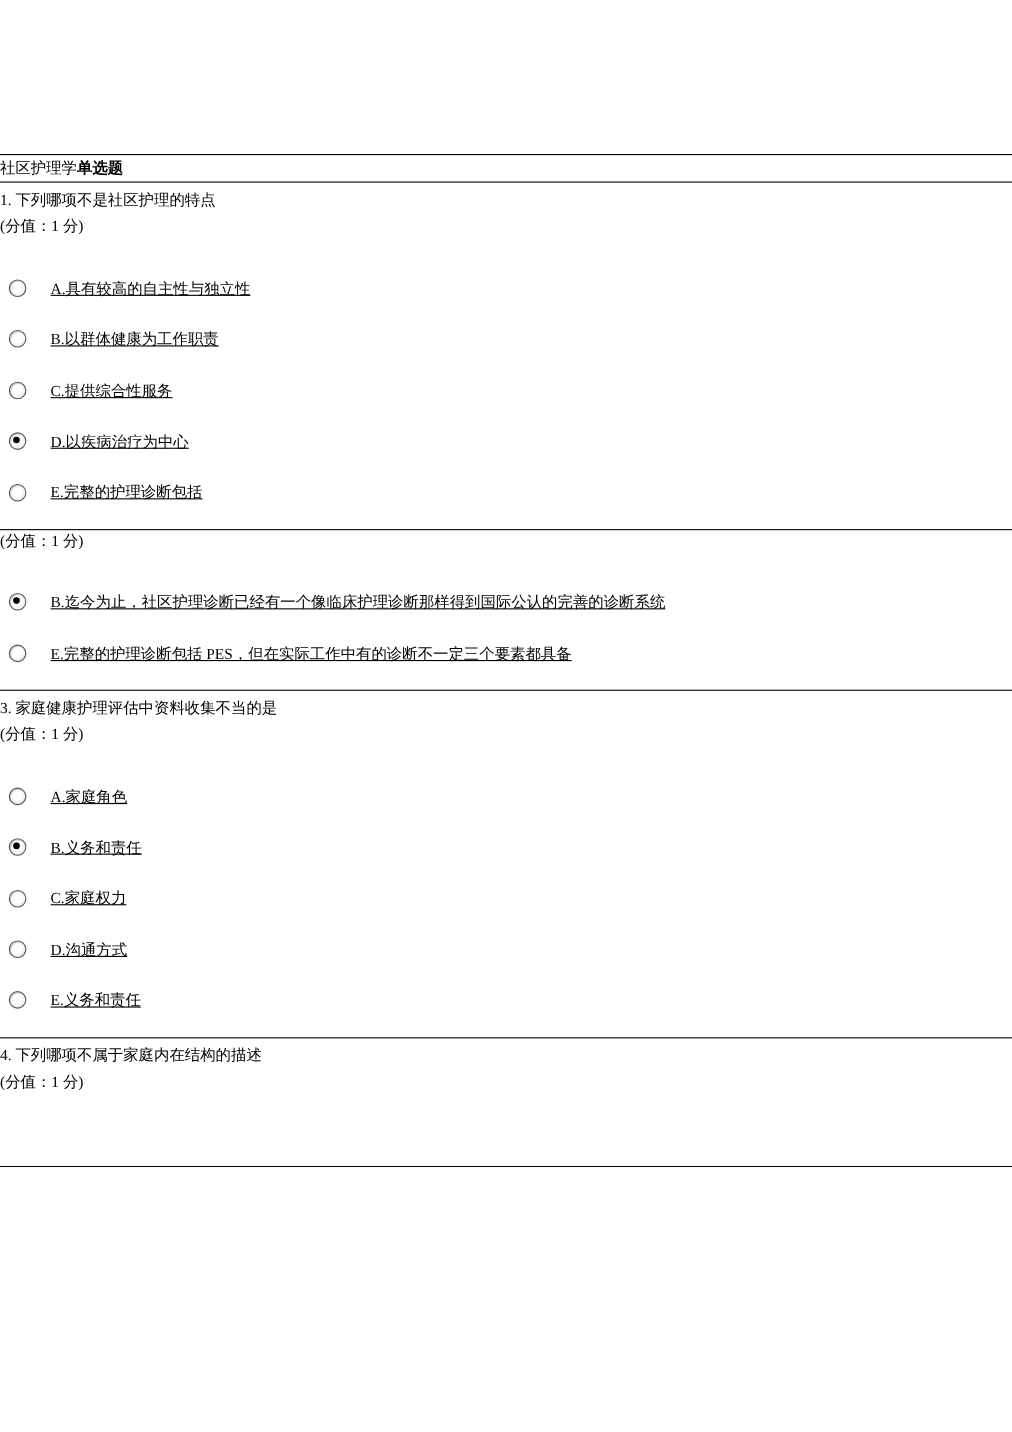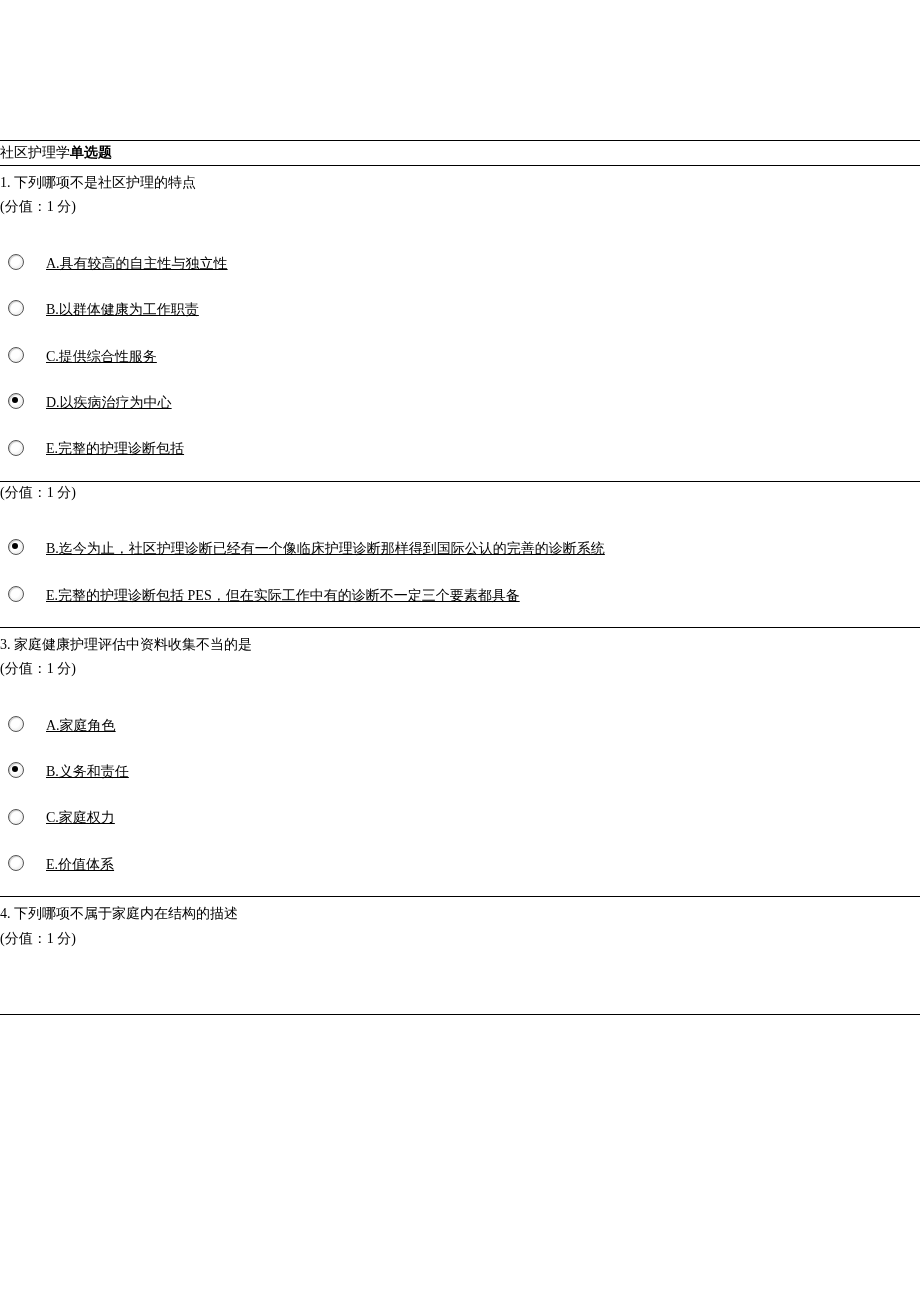--- a/index.html
+++ b/index.html
@@ -141,21 +141,25 @@
       <div class="option-row">
         <span class="radio selected"></span>
         <span class="option-label">B.义务和责任</span>
       </div>
       <div class="option-row">
         <span class="radio"></span>
         <span class="option-label">C.家庭权力</span>
       </div>
       <div class="option-row">
         <span class="radio"></span>
-        <span class="option-label">E.价值体系</span>
+        <span class="option-label">D.沟通方式</span>
+      </div>
+      <div class="option-row">
+        <span class="radio"></span>
+        <span class="option-label">E.义务和责任</span>
       </div>
     </div>
   </div>
 
   <div>
     <div class="question-text">
       <span>4.</span>
       <span>下列哪项不属于家庭内在结构的描述</span>
     </div>
     <div class="score-text">(分值：1 分)</div>

